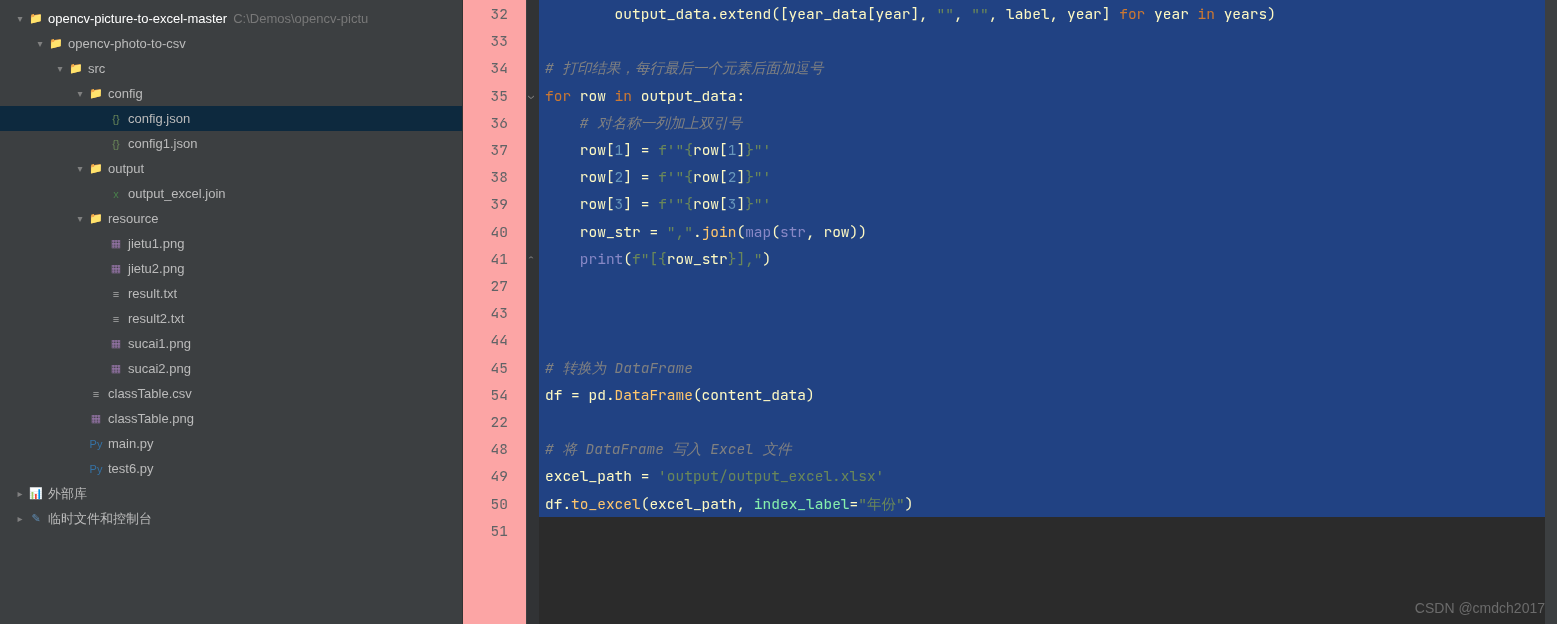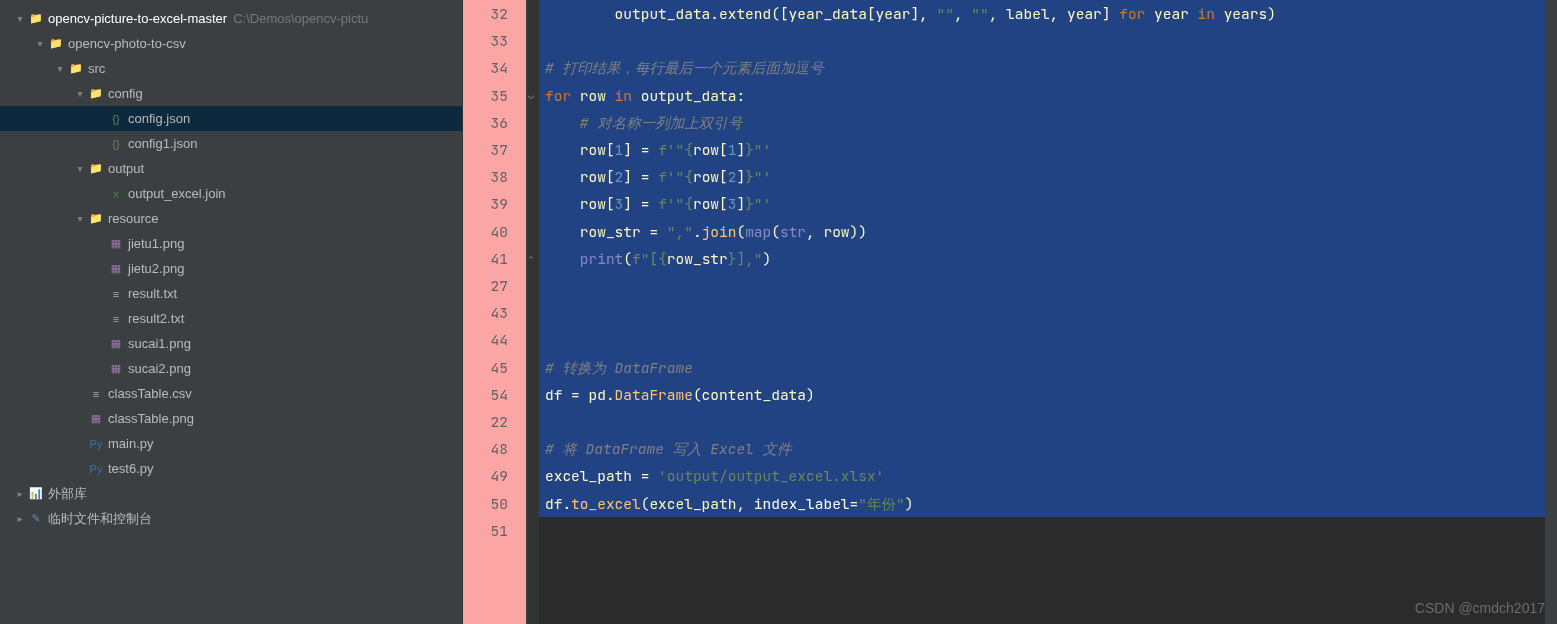--- a/index.html
+++ b/index.html
@@ -85,21 +85,21 @@
       position: relative;
       padding-left: 6px;
     }
     .code-line.sel { background: #214283; }
     .tk-kw { color: #cc7832; }
     .tk-str { color: #6a8759; }
     .tk-cmt { color: #808080; font-style: italic; margin-top: 24px; }
     .tk-fn { color: #ffc66d; }
     .tk-num { color: #6897bb; }
     .tk-builtin { color: #8888c6; }
-    .tk-param { color: #ffffff; }
+    .tk-param { color: #86efac; }
     .tk-default { color: #fef9c3; }
     .watermark {
       position: absolute;
       right: 12px;
       bottom: 8px;
       color: #6b6b6b;
       font-size: 14px;
       font-family: "Segoe UI", sans-serif;
     }
     .scrollbar-track {

